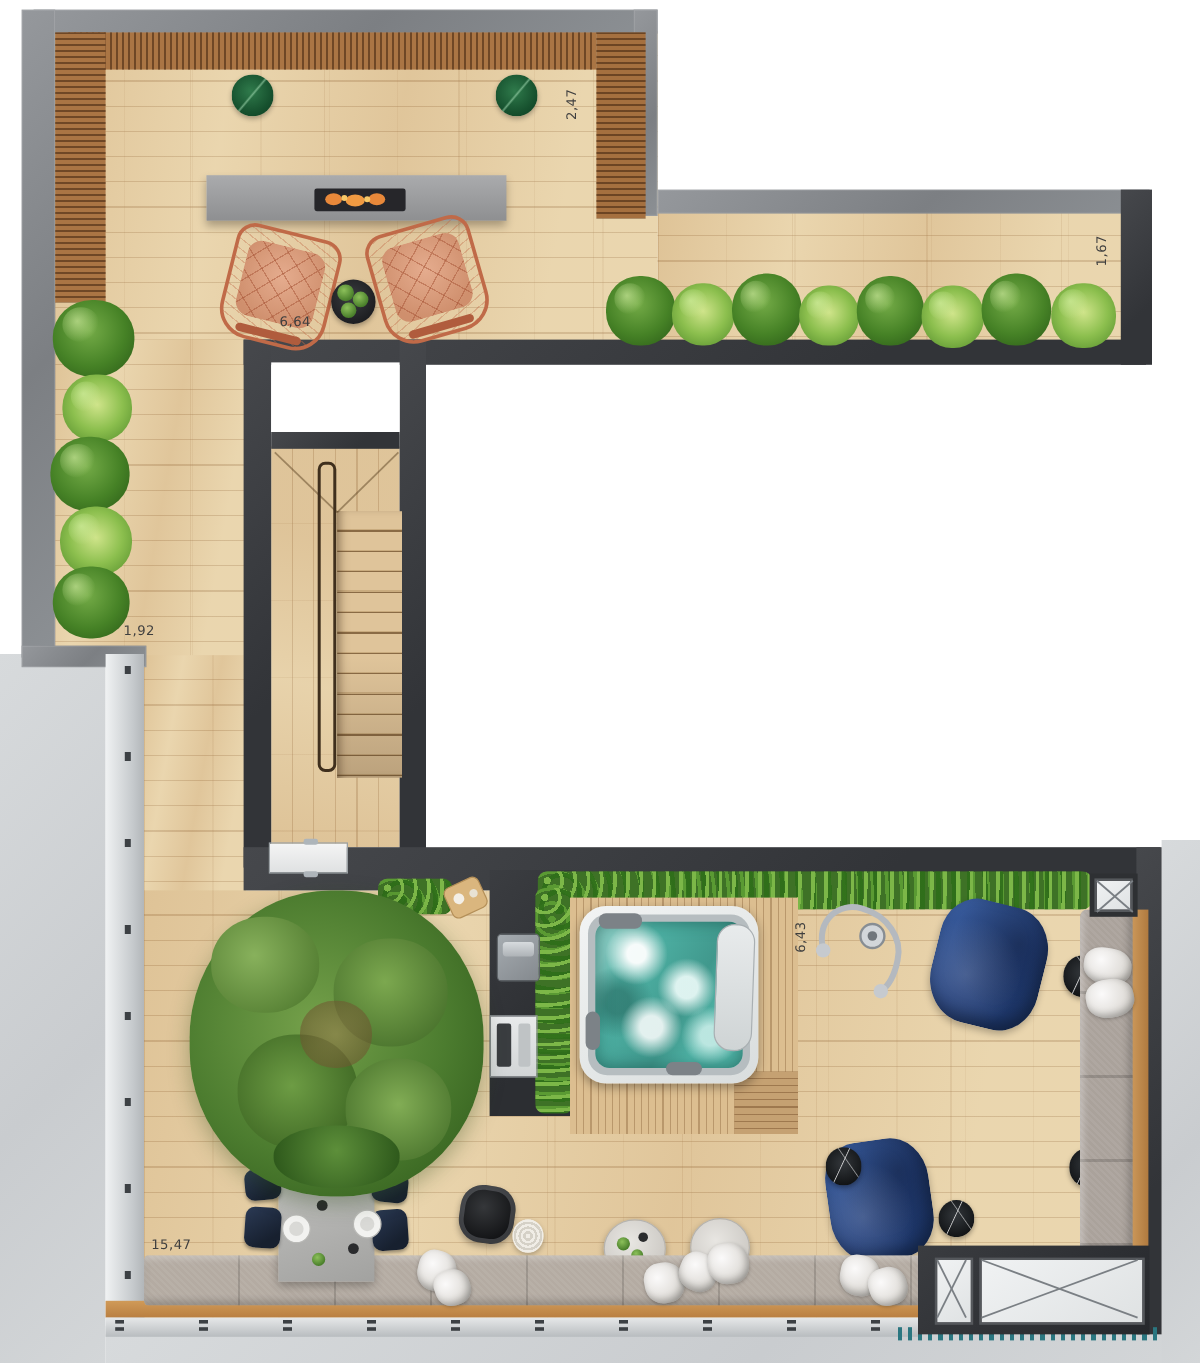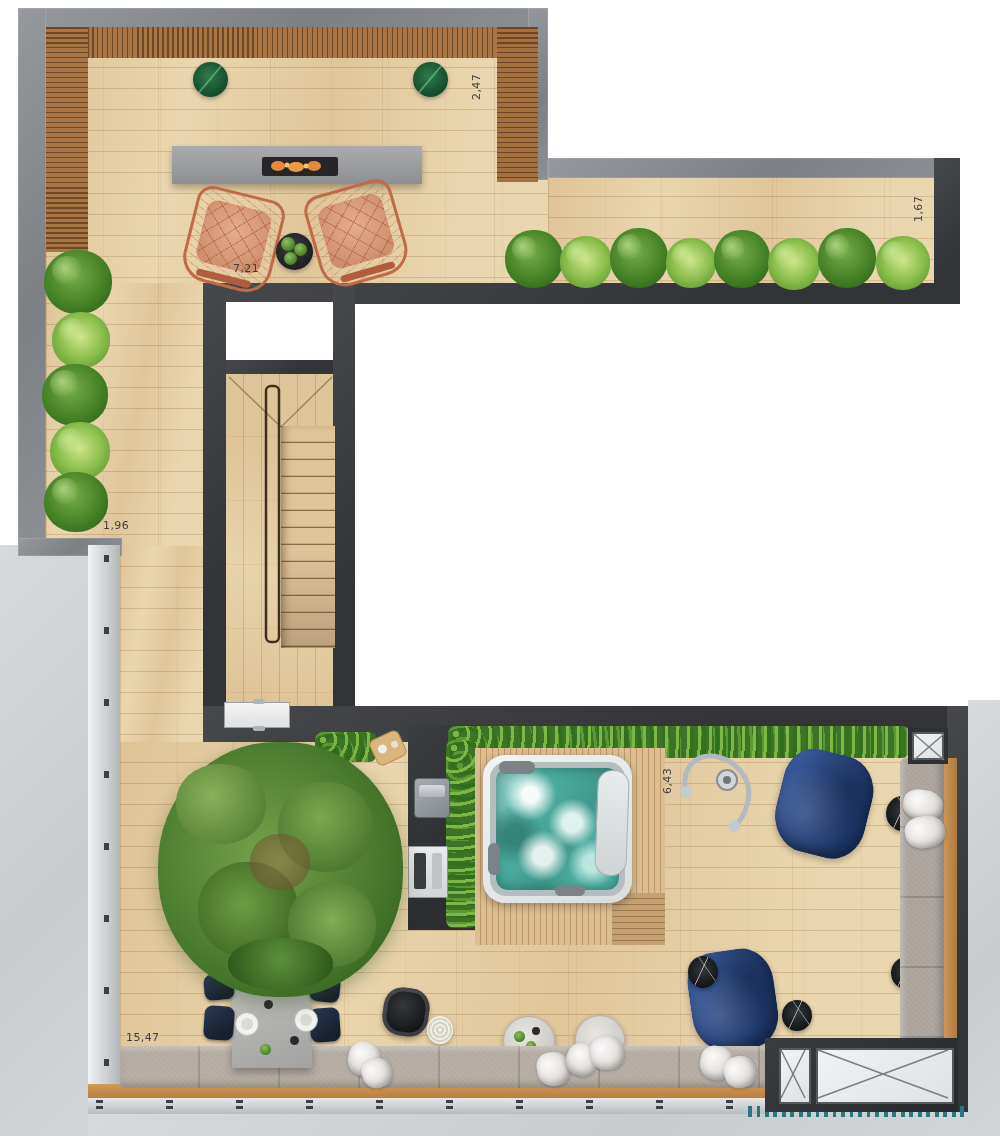--- a/index.html
+++ b/index.html
@@ -380,22 +380,22 @@
   </div>
 
   <div class="abs skylight-frame"></div>
   <div class="panel sky-small"></div>
   <div class="panel sky-large"></div>
   <div class="abs sky-top">
     <div class="panel"></div>
   </div>
 
   <div class="dim dim-v" style="left:470px;top:100px;"><span>2,47</span></div>
-  <div class="dim" style="left:233px;top:262px;"><span>7,21</span></div>
-  <div class="dim" style="left:103px;top:519px;"><span>1,96</span></div>
+  <div class="dim" style="left:233px;top:262px;"><span>6,64</span></div>
+  <div class="dim" style="left:103px;top:519px;"><span>1,92</span></div>
   <div class="dim dim-v" style="left:912px;top:222px;"><span>1,67</span></div>
   <div class="dim dim-v" style="left:661px;top:794px;"><span>6,43</span></div>
   <div class="dim" style="left:126px;top:1031px;"><span>15,47</span></div>
 
   <svg class="overlay" width="1000" height="1136" viewBox="0 0 1000 1136">
 
     <line x1="229" y1="377" x2="281" y2="427" stroke="rgba(80,55,25,.45)" stroke-width="1.5"></line>
     <line x1="332" y1="377" x2="281" y2="427" stroke="rgba(80,55,25,.45)" stroke-width="1.5"></line>
 
     <rect x="266" y="386" width="13" height="256" rx="5" fill="none" stroke="#3f2f1d" stroke-width="2.5"></rect>

